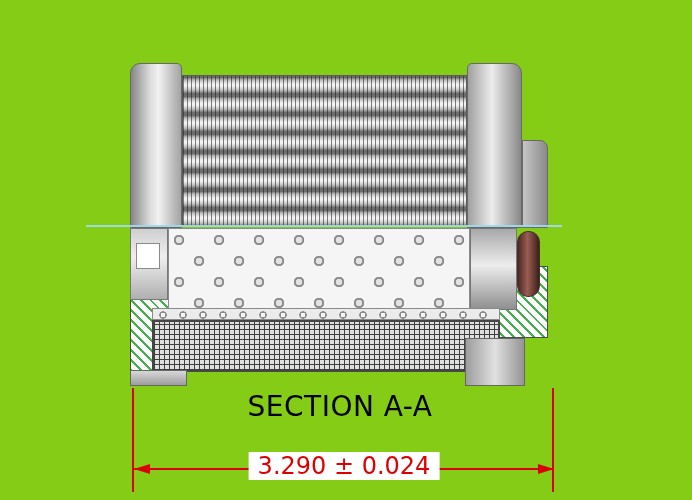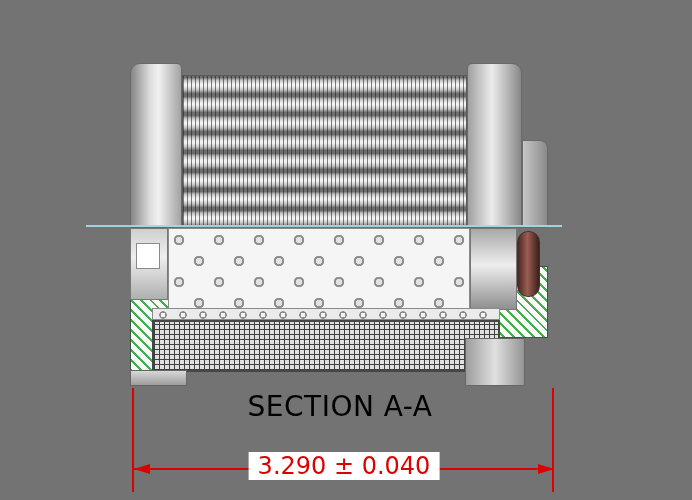--- a/index.html
+++ b/index.html
@@ -1,16 +1,16 @@
 <!DOCTYPE html>
 <html><head>
 <meta charset="utf-8">
 <style>
   html,body{margin:0;padding:0;background:#ffffff;}
-  .canvas{position:relative;width:692px;height:500px;background:#737373;overflow:hidden;
+  .canvas{position:relative;width:692px;height:500px;background:#84cc16;overflow:hidden;
           font-family:"DejaVu Sans","Liberation Sans",sans-serif;}
   .abs{position:absolute;box-sizing:border-box;}
 
   
   .hatch-green{
     background-color:#fbfbfb;
     background-image:repeating-linear-gradient(45deg,#44ad4d 0 2px,rgba(0,0,0,0) 2px 7px);
     border:1px solid #4b4b4b;
   }
 
@@ -107,15 +107,15 @@
 
   <div class="abs centerline" style="left:86px;top:225px;width:476px;height:2px;"></div>
 
   <div class="abs section-label" style="left:190px;top:390px;width:300px;height:34px;">SECTION A-A</div>
 
   <div class="abs red" style="left:132px;top:388px;width:2px;height:104px;"></div>
   <div class="abs red" style="left:552px;top:388px;width:2px;height:104px;"></div>
   <div class="abs red" style="left:134px;top:468px;width:420px;height:2px;"></div>
   <div class="abs arrow-left" style="left:134px;top:464px;"></div>
   <div class="abs arrow-right" style="left:538px;top:464px;"></div>
-  <div class="abs dim-text" style="left:344px;top:452px;transform:translateX(-50%);">3.290 ± 0.040</div>
+  <div class="abs dim-text" style="left:344px;top:452px;transform:translateX(-50%);">3.290 ± 0.024</div>
 
 </div>
 
 </body></html>

